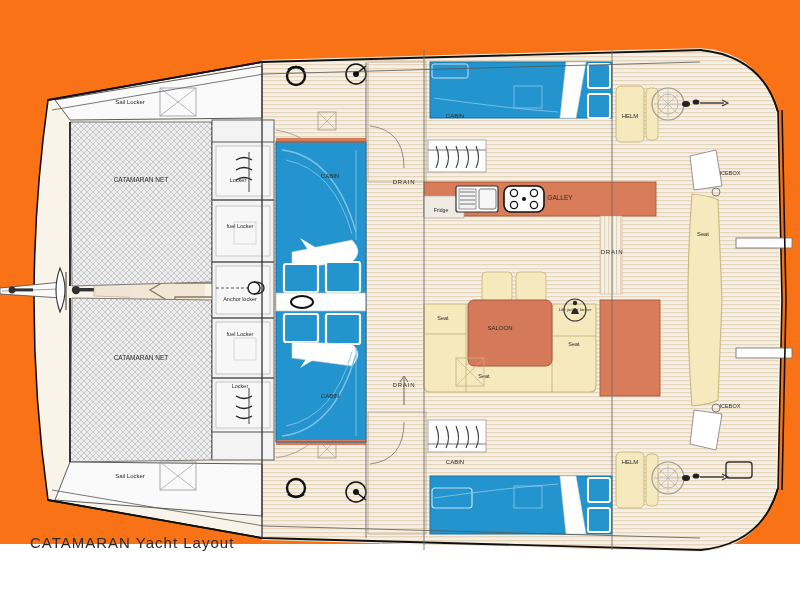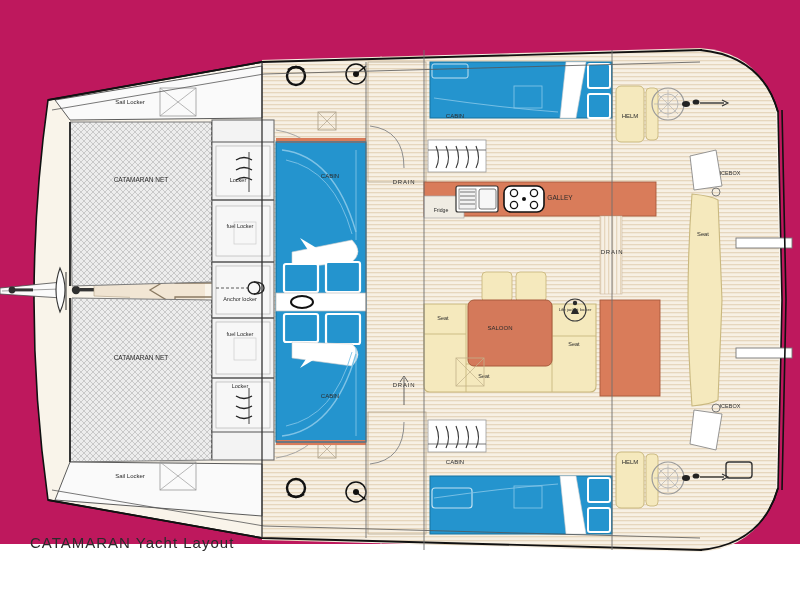--- a/index.html
+++ b/index.html
@@ -2,21 +2,21 @@
 <html><head>
 <meta charset="utf-8">
 <style>
   html, body {
     margin: 0; padding: 0;
     width: 800px; height: 600px;
     background: #ffffff;
     font-family: "Liberation Sans", sans-serif;
     overflow: hidden;
   }
-  #stage { position: relative; width: 800px; height: 544px; background: #be185d; text-align: center; }
+  #stage { position: relative; width: 800px; height: 544px; background: #f97316; text-align: center; }
   svg { display:block; }
   .lbl { font-family: "Liberation Sans", sans-serif; fill: #2b2b2b; }
 </style>
 </head>
 <body>
 
 <div id="stage">
 <svg width="800" height="600" viewBox="0 0 800 600" xmlns="http://www.w3.org/2000/svg">
 
   <defs>

